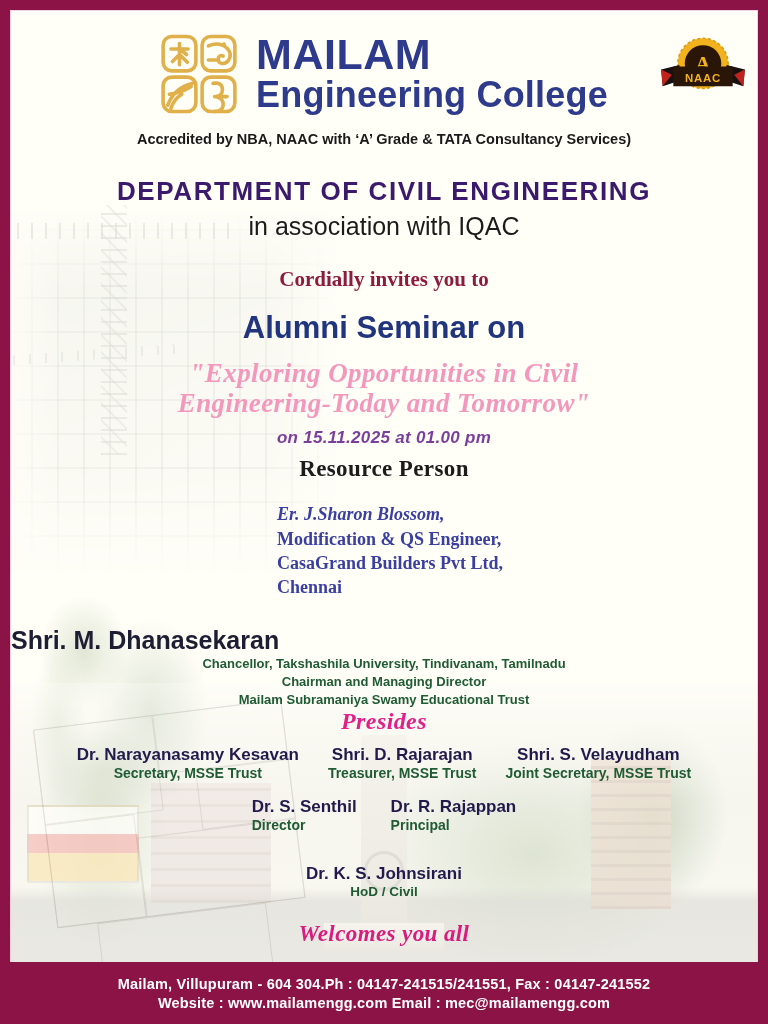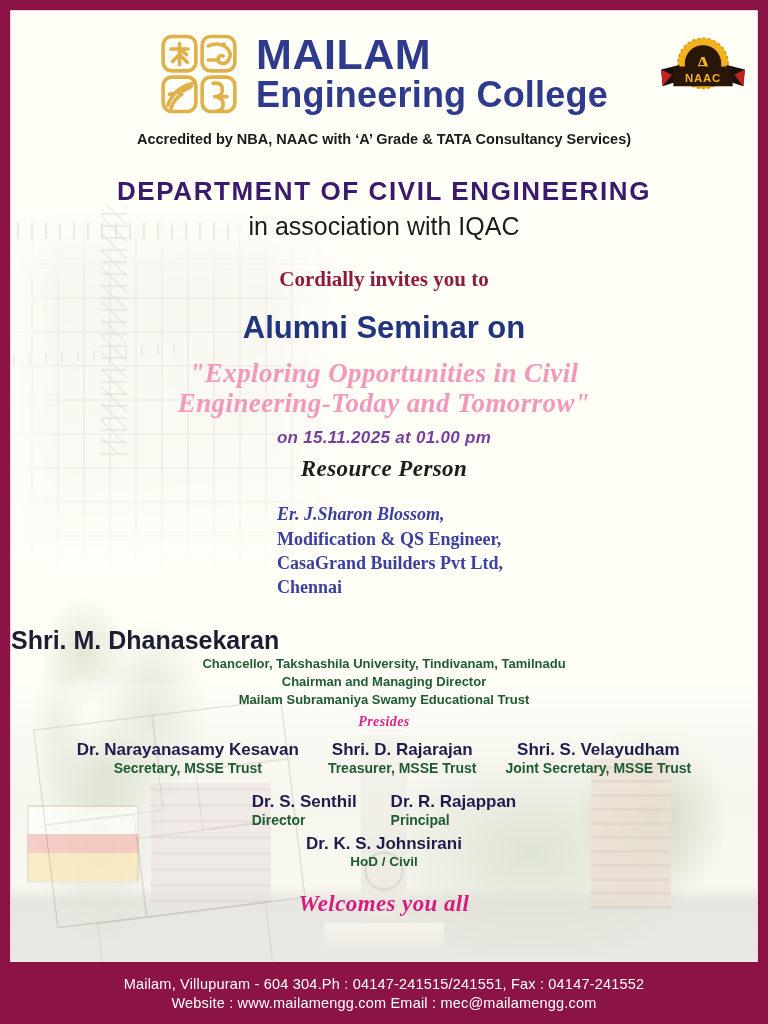--- a/index.html
+++ b/index.html
@@ -173,21 +173,21 @@
     color:#f497bd; letter-spacing:.4px;
   }
   .when{
     margin-top:10px; text-align:center;
     font-size:17px; font-style:italic; font-weight:bold; color:#7a3f9d;
     letter-spacing:.3px;
   }
   .script-dark{
     margin-top:8px; text-align:center;
     font-family:"Liberation Serif", serif;
-    font-size:23px; font-style:italic; font-weight:bold; color:#1c1c1c;
+    font-size:23px; font-weight:bold; color:#1c1c1c;
     letter-spacing:.4px;
   }
 
   .resource{
     margin-top:20px; padding-left:266px;
     font-family:"Liberation Serif", serif;
     font-size:18px; line-height:1.35; font-weight:bold; color:#3a3fa0;
   }
   .resource .it{ font-style:italic; }
 
@@ -199,50 +199,50 @@
     text-align:center; font-size:13px; line-height:1.38;
     color:#1f5b33; font-weight:600;
   }
 
   .script-pink{
     text-align:center;
     font-family:"Liberation Serif", serif;
     font-style:italic; font-weight:bold; color:#e0218a;
     letter-spacing:.4px;
   }
-  .presides{ margin-top:6px; font-size:14px; }
+  .presides{ font-size:24px; }
   .felicitate{ margin-top:8px; font-size:22px; }
   .welcomes{ margin-top:22px; font-size:23px; color:#d81b7e; }
 
   .trio{
     margin-top:10px;
     display:flex; justify-content:center; align-items:flex-start; gap:29px;
   }
   .trio .cell{ text-align:center; }
   .cell .nm{ font-size:17px; font-weight:bold; color:#221a4d; white-space:nowrap; }
   .cell .ro{ font-size:14px; color:#1f5b33; font-weight:600; white-space:nowrap; }
 
   .duo{
     margin-top:16px;
     display:flex; justify-content:center; align-items:flex-start; gap:34px;
   }
   .duo .cell .nm{ font-size:17px; }
 
-  .solo{ margin-top:6px; text-align:center; }
+  .solo{ margin-top:31px; text-align:center; }
   .solo .nm{ font-size:17px; font-weight:bold; color:#221a4d; }
   .solo .ro{ font-size:13.5px; color:#1f5b33; font-weight:600; }
 
   
   .footer{
     position:absolute; left:0; right:0; bottom:0; height:62px;
     background:#8c1346; color:#ffffff;
     display:flex; flex-direction:column; align-items:center; justify-content:center;
     gap:3px;
   }
-  .footer div{ font-size:14.5px; font-weight:normal; letter-spacing:.2px; }
+  .footer div{ font-size:14.5px; font-weight:bold; letter-spacing:.2px; }
 
   .content{ position:relative; z-index:3; }
 </style>
 </head>
 <body>
 
 <div id="poster">
   <div class="page">
 
     <div class="bg">

